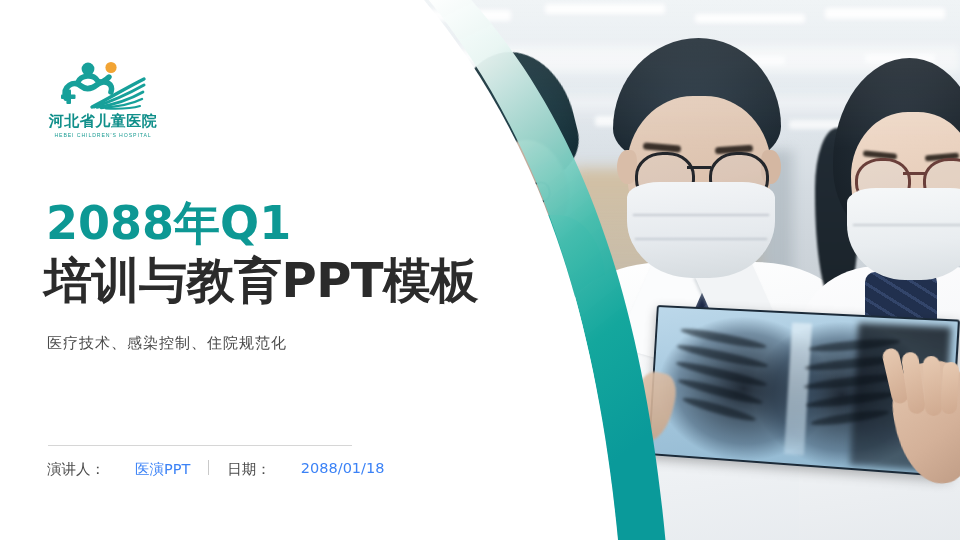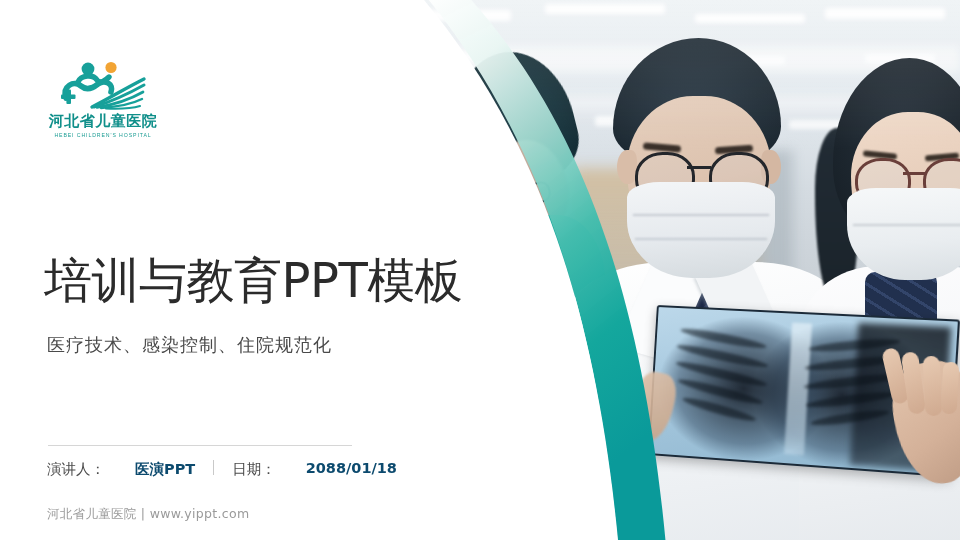--- a/index.html
+++ b/index.html
@@ -360,31 +360,31 @@
     color: #0d9894;
     letter-spacing: 0px;
     line-height: 1;
     font-family: "DejaVu Sans", "Liberation Sans", sans-serif;
     white-space: nowrap;
   }
   .title2 {
     position: absolute;
     left: 44px; top: 256px;
     font-size: 48px;
-    font-weight: 400;
+    font-weight: 700;
     color: #2b2b2b;
     letter-spacing: -0.5px;
     line-height: 1;
     font-family: "DejaVu Sans", "Liberation Sans", sans-serif;
     white-space: nowrap;
   }
   .subtitle {
     position: absolute;
     left: 47px; top: 336px;
-    font-size: 18px;
+    font-size: 15px;
     color: #4a4a4a;
     letter-spacing: 1px;
     line-height: 1;
     font-family: "DejaVu Sans", "Liberation Sans", sans-serif;
     white-space: nowrap;
   }
 
   .divider {
     position: absolute;
     left: 48px; top: 445px;
@@ -395,21 +395,21 @@
   .meta {
     position: absolute;
     left: 47px; top: 460px;
     display: flex;
     font-size: 14.5px;
     color: #3c3c3c;
     font-family: "DejaVu Sans", "Liberation Sans", sans-serif;
     white-space: nowrap;
   }
   .meta .lbl { color: #4b4b4b; }
-  .meta .val { font-weight: 700; color: #0c4a6e; padding-left: 30px; }
+  .meta .val { font-weight: 400; color: #3b82f6; padding-left: 30px; }
   .meta .sep {
     display: inline-block;
     width: 1px; height: 15px;
     background: #c9c9c9;
     margin: 0 18px;
   }
 
   .footer {
     position: absolute;
     left: 47px; top: 506px;
@@ -547,29 +547,29 @@
         <path d="M44 49 C60 41, 78 30, 96 21" stroke="#17a09a" stroke-width="3.4" fill="none" stroke-linecap="round"></path>
         <path d="M46 49 C62 44, 80 36, 96 27" stroke="#17a09a" stroke-width="3.0" fill="none" stroke-linecap="round"></path>
         <path d="M49 49.5 C64 47, 81 42, 95 34" stroke="#17a09a" stroke-width="2.7" fill="none" stroke-linecap="round"></path>
         <path d="M53 50 C67 49, 82 47, 94 41" stroke="#17a09a" stroke-width="2.4" fill="none" stroke-linecap="round"></path>
         <path d="M58 50.5 C70 51, 82 51, 92 48" stroke="#17a09a" stroke-width="2.1" fill="none" stroke-linecap="round"></path>
       </svg>
       <div class="logo-cn">河北省儿童医院</div>
       <div class="logo-en">HEBEI CHILDREN'S HOSPITAL</div>
     </div>
 
+    <div class="title1">2088年Q1</div>
     <div class="title2">培训与教育PPT模板</div>
     <div class="subtitle">医疗技术、感染控制、住院规范化</div>
 
     <div class="divider"></div>
 
     <div class="meta">
       <span class="lbl">演讲人：</span>
       <span class="val">医演PPT</span>
       <span class="sep"></span>
       <span class="lbl">日期：</span>
       <span class="val">2088/01/18</span>
     </div>
 
-    <div class="footer">河北省儿童医院 | www.yippt.com</div>
   </div>
 
 </div>
 
 </body></html>

